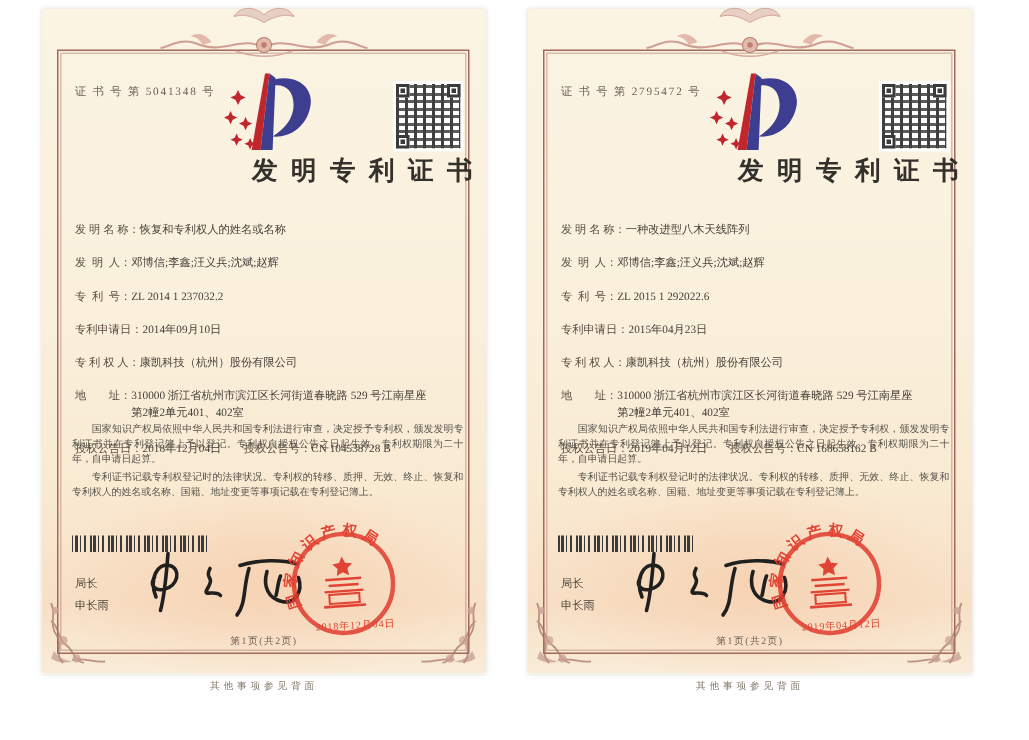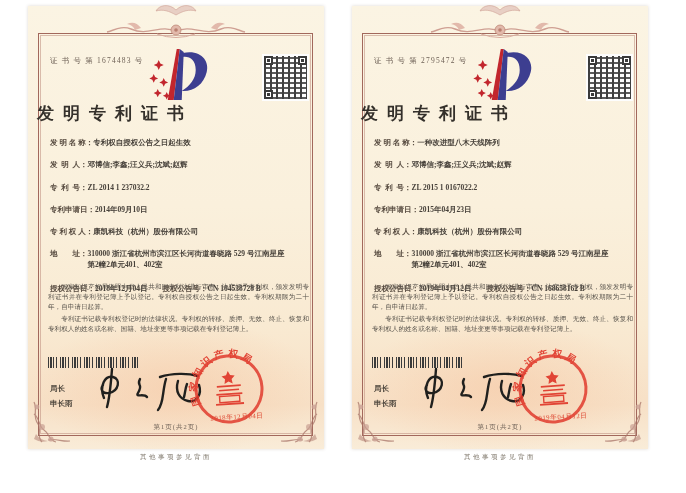--- a/index.html
+++ b/index.html
@@ -14,36 +14,36 @@
   .frame::after{content:"";position:absolute;inset:1px;border:0.5px solid rgba(190,140,125,.55);}
   .cert-no{position:absolute;top:50px;left:22px;font-size:7.5px;color:#6e6156;letter-spacing:1.2px;}
   .logo{position:absolute;top:41px;left:50%;transform:translateX(-44%);}
   .qr{position:absolute;top:50px;right:17px;width:43px;height:43px;background:
       repeating-linear-gradient(0deg,rgba(63,63,63,.85) 0 2px,transparent 2px 5px),
       repeating-linear-gradient(90deg,#3f3f3f 0 2px,#fdfdfd 2px 6px);
       outline:2px solid #fdfdfd;}
   .qr .f{position:absolute;width:9px;height:9px;border:2px solid #3a3a3a;background:#fff;box-sizing:border-box;}
   .qr .f::after{content:"";position:absolute;inset:1px;background:#3a3a3a;}
   .qr .tl{left:0;top:0}.qr .tr{right:0;top:0}.qr .bl{left:0;bottom:0}
-  .title{position:absolute;top:96px;left:0;width:100%;text-align:left;font-size:17px;font-weight:bold;
+  .title{position:absolute;top:96px;left:0;width:100%;text-align:right;font-size:17px;font-weight:bold;
     letter-spacing:9px;text-indent:9px;color:#34302b;}
-  .fields{position:absolute;top:132px;left:22px;right:15px;font-size:7.5px;color:#4c453c;font-weight:bold;}
+  .fields{position:absolute;top:142px;left:22px;right:15px;font-size:7.5px;color:#4c453c;}
   .frow{display:flex;align-items:flex-start;margin-bottom:12.5px;line-height:1.3;}
   .flabel{white-space:pre;flex:none;color:#584c41;}
   .fvalue{color:#47413a;}
   .addr .fvalue div{line-height:1.45;}
   .grantrow{margin-bottom:12px;}
   .grantrow .seg2{margin-left:15px;display:flex;}
   .body-text{position:absolute;top:276px;left:20px;right:15px;font-size:6.6px;line-height:1.55;
     color:#57524b;text-align:justify;}
   .body-text p{margin:0 0 1px;text-indent:2em;}
   .barcode{position:absolute;left:20px;top:351px;width:90px;height:11px;background:
     repeating-linear-gradient(90deg,#3b3b3b 0 1px,transparent 1px 2px,#3b3b3b 2px 4px,
       transparent 4px 5px,#3b3b3b 5px 6px,transparent 6px 8px,#3b3b3b 8px 9px,transparent 9px 12px);}
-  .official{position:absolute;left:22px;top:376px;font-size:7.5px;line-height:1.95;color:#4c453c;font-weight:bold;}
+  .official{position:absolute;left:22px;top:376px;font-size:7.5px;line-height:1.95;color:#4c453c;}
   .signature{position:absolute;left:60px;top:358px;}
   .seal{position:absolute;left:158px;top:342px;opacity:.93;transform:rotate(-4deg);}
   .seal-date{position:absolute;left:166px;top:406px;width:86px;text-align:center;font-size:6.8px;
     color:#dd4630;letter-spacing:.5px;transform:rotate(-3deg);}
   .page-no{position:absolute;left:0;bottom:17px;width:100%;text-align:center;font-size:6.5px;
     color:#6e6156;letter-spacing:1px;}
   .below-note{position:absolute;left:0;top:447px;width:100%;text-align:center;font-size:6.5px;
     color:#837b6f;letter-spacing:2.5px;}
   .ornament{position:absolute;top:-5px;left:50%;transform:translateX(-50%);}
   .corner{position:absolute;bottom:5px;}
@@ -104,35 +104,35 @@
   <svg class="ornament" width="150" height="38" viewBox="0 0 150 38">
       <use href="#crest-def"></use>
     </svg>
   <svg class="corner l" width="42" height="44" viewBox="0 0 42 44">
       <use href="#corner-def"></use>
     </svg>
   <svg class="corner r" width="42" height="44" viewBox="0 0 42 44">
       <use href="#corner-def"></use>
     </svg>
 
-  <div class="cert-no">证 书 号 第 1674483 号</div>
+  <div class="cert-no">证 书 号 第 5041348 号</div>
   <svg class="logo" width="62" height="56" viewBox="0 0 62 56">
       <use href="#logo-def"></use>
     </svg>
   <div class="qr">
       <div class="f tl"></div>
       <div class="f tr"></div>
       <div class="f bl"></div>
     </div>
   <div class="title">发明专利证书</div>
 
   <div class="fields">
     <div class="frow">
       <span class="flabel">发 明 名 称：</span>
-      <span class="fvalue">专利权自授权公告之日起生效</span>
+      <span class="fvalue">恢复和专利权人的姓名或名称</span>
     </div>
     <div class="frow">
       <span class="flabel">发  明  人：</span>
       <span class="fvalue">邓博信;李鑫;汪义兵;沈斌;赵辉</span>
     </div>
     <div class="frow">
       <span class="flabel">专  利  号：</span>
       <span class="fvalue">ZL 2014 1 237032.2</span>
     </div>
     <div class="frow">
@@ -211,21 +211,21 @@
     <div class="frow">
       <span class="flabel">发 明 名 称：</span>
       <span class="fvalue">一种改进型八木天线阵列</span>
     </div>
     <div class="frow">
       <span class="flabel">发  明  人：</span>
       <span class="fvalue">邓博信;李鑫;汪义兵;沈斌;赵辉</span>
     </div>
     <div class="frow">
       <span class="flabel">专  利  号：</span>
-      <span class="fvalue">ZL 2015 1 0167022.2</span>
+      <span class="fvalue">ZL 2015 1 292022.6</span>
     </div>
     <div class="frow">
       <span class="flabel">专利申请日：</span>
       <span class="fvalue">2015年04月23日</span>
     </div>
     <div class="frow">
       <span class="flabel">专 利 权 人：</span>
       <span class="fvalue">康凯科技（杭州）股份有限公司</span>
     </div>
     <div class="frow addr">

